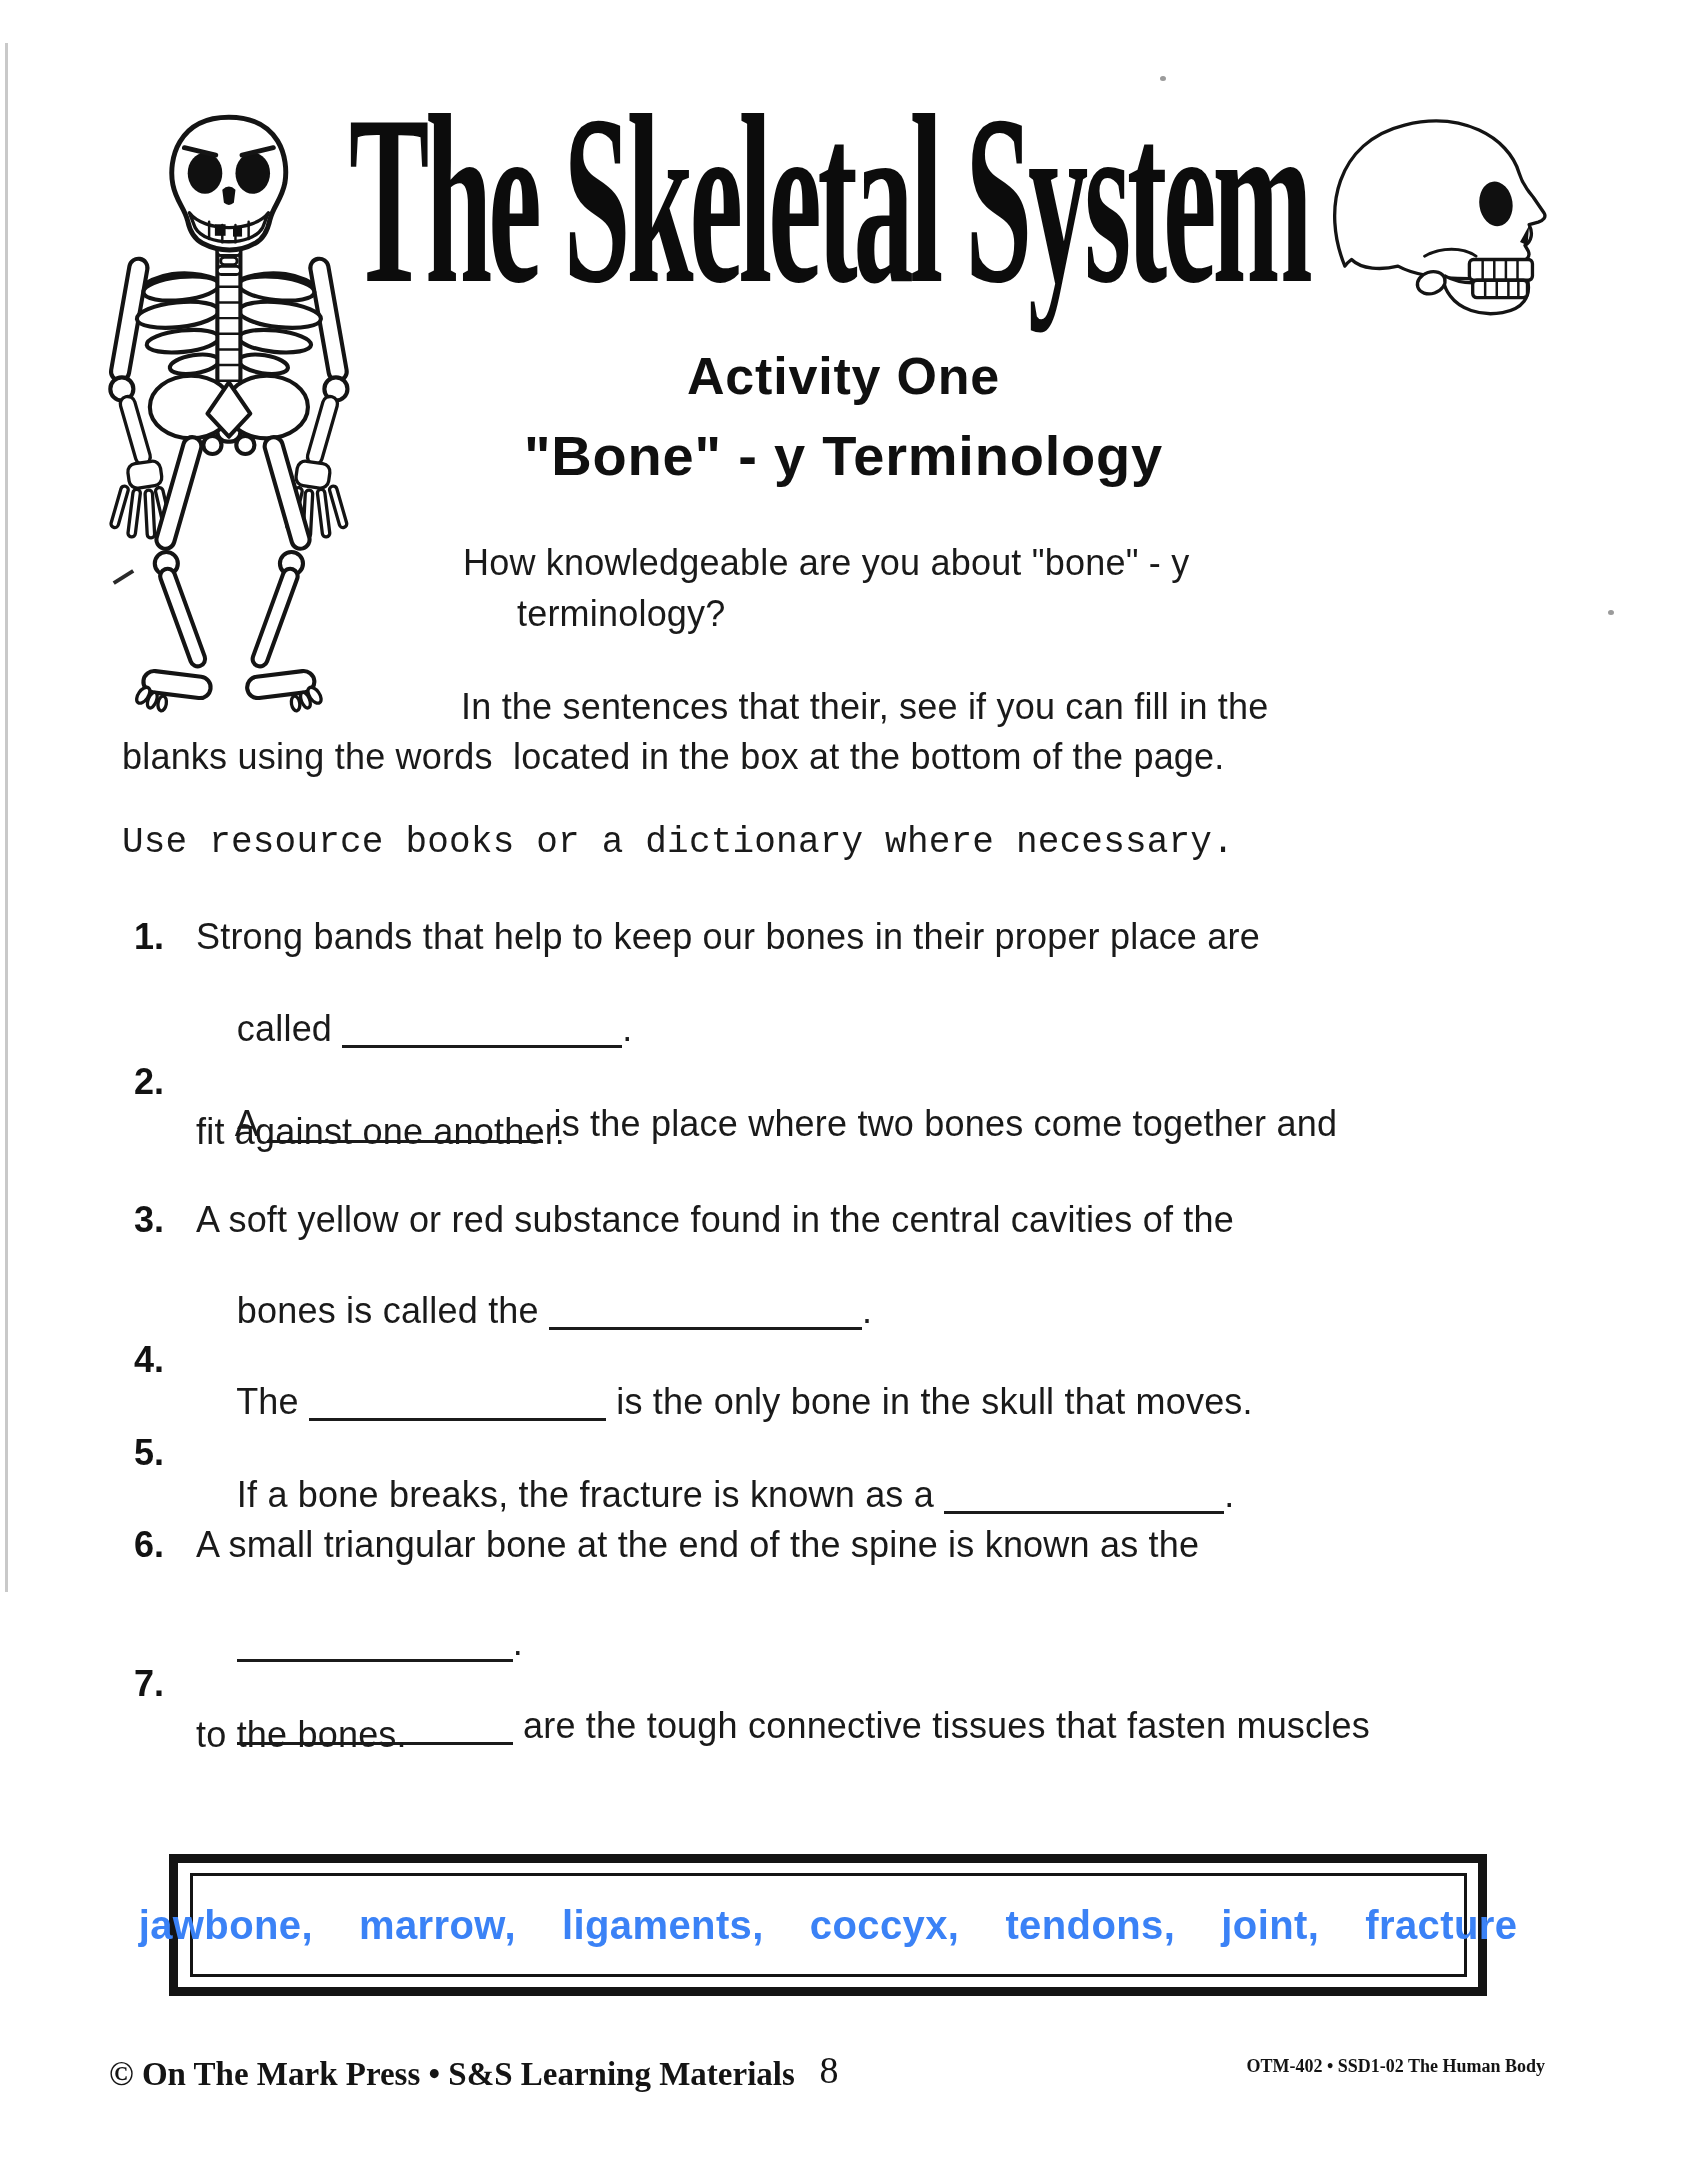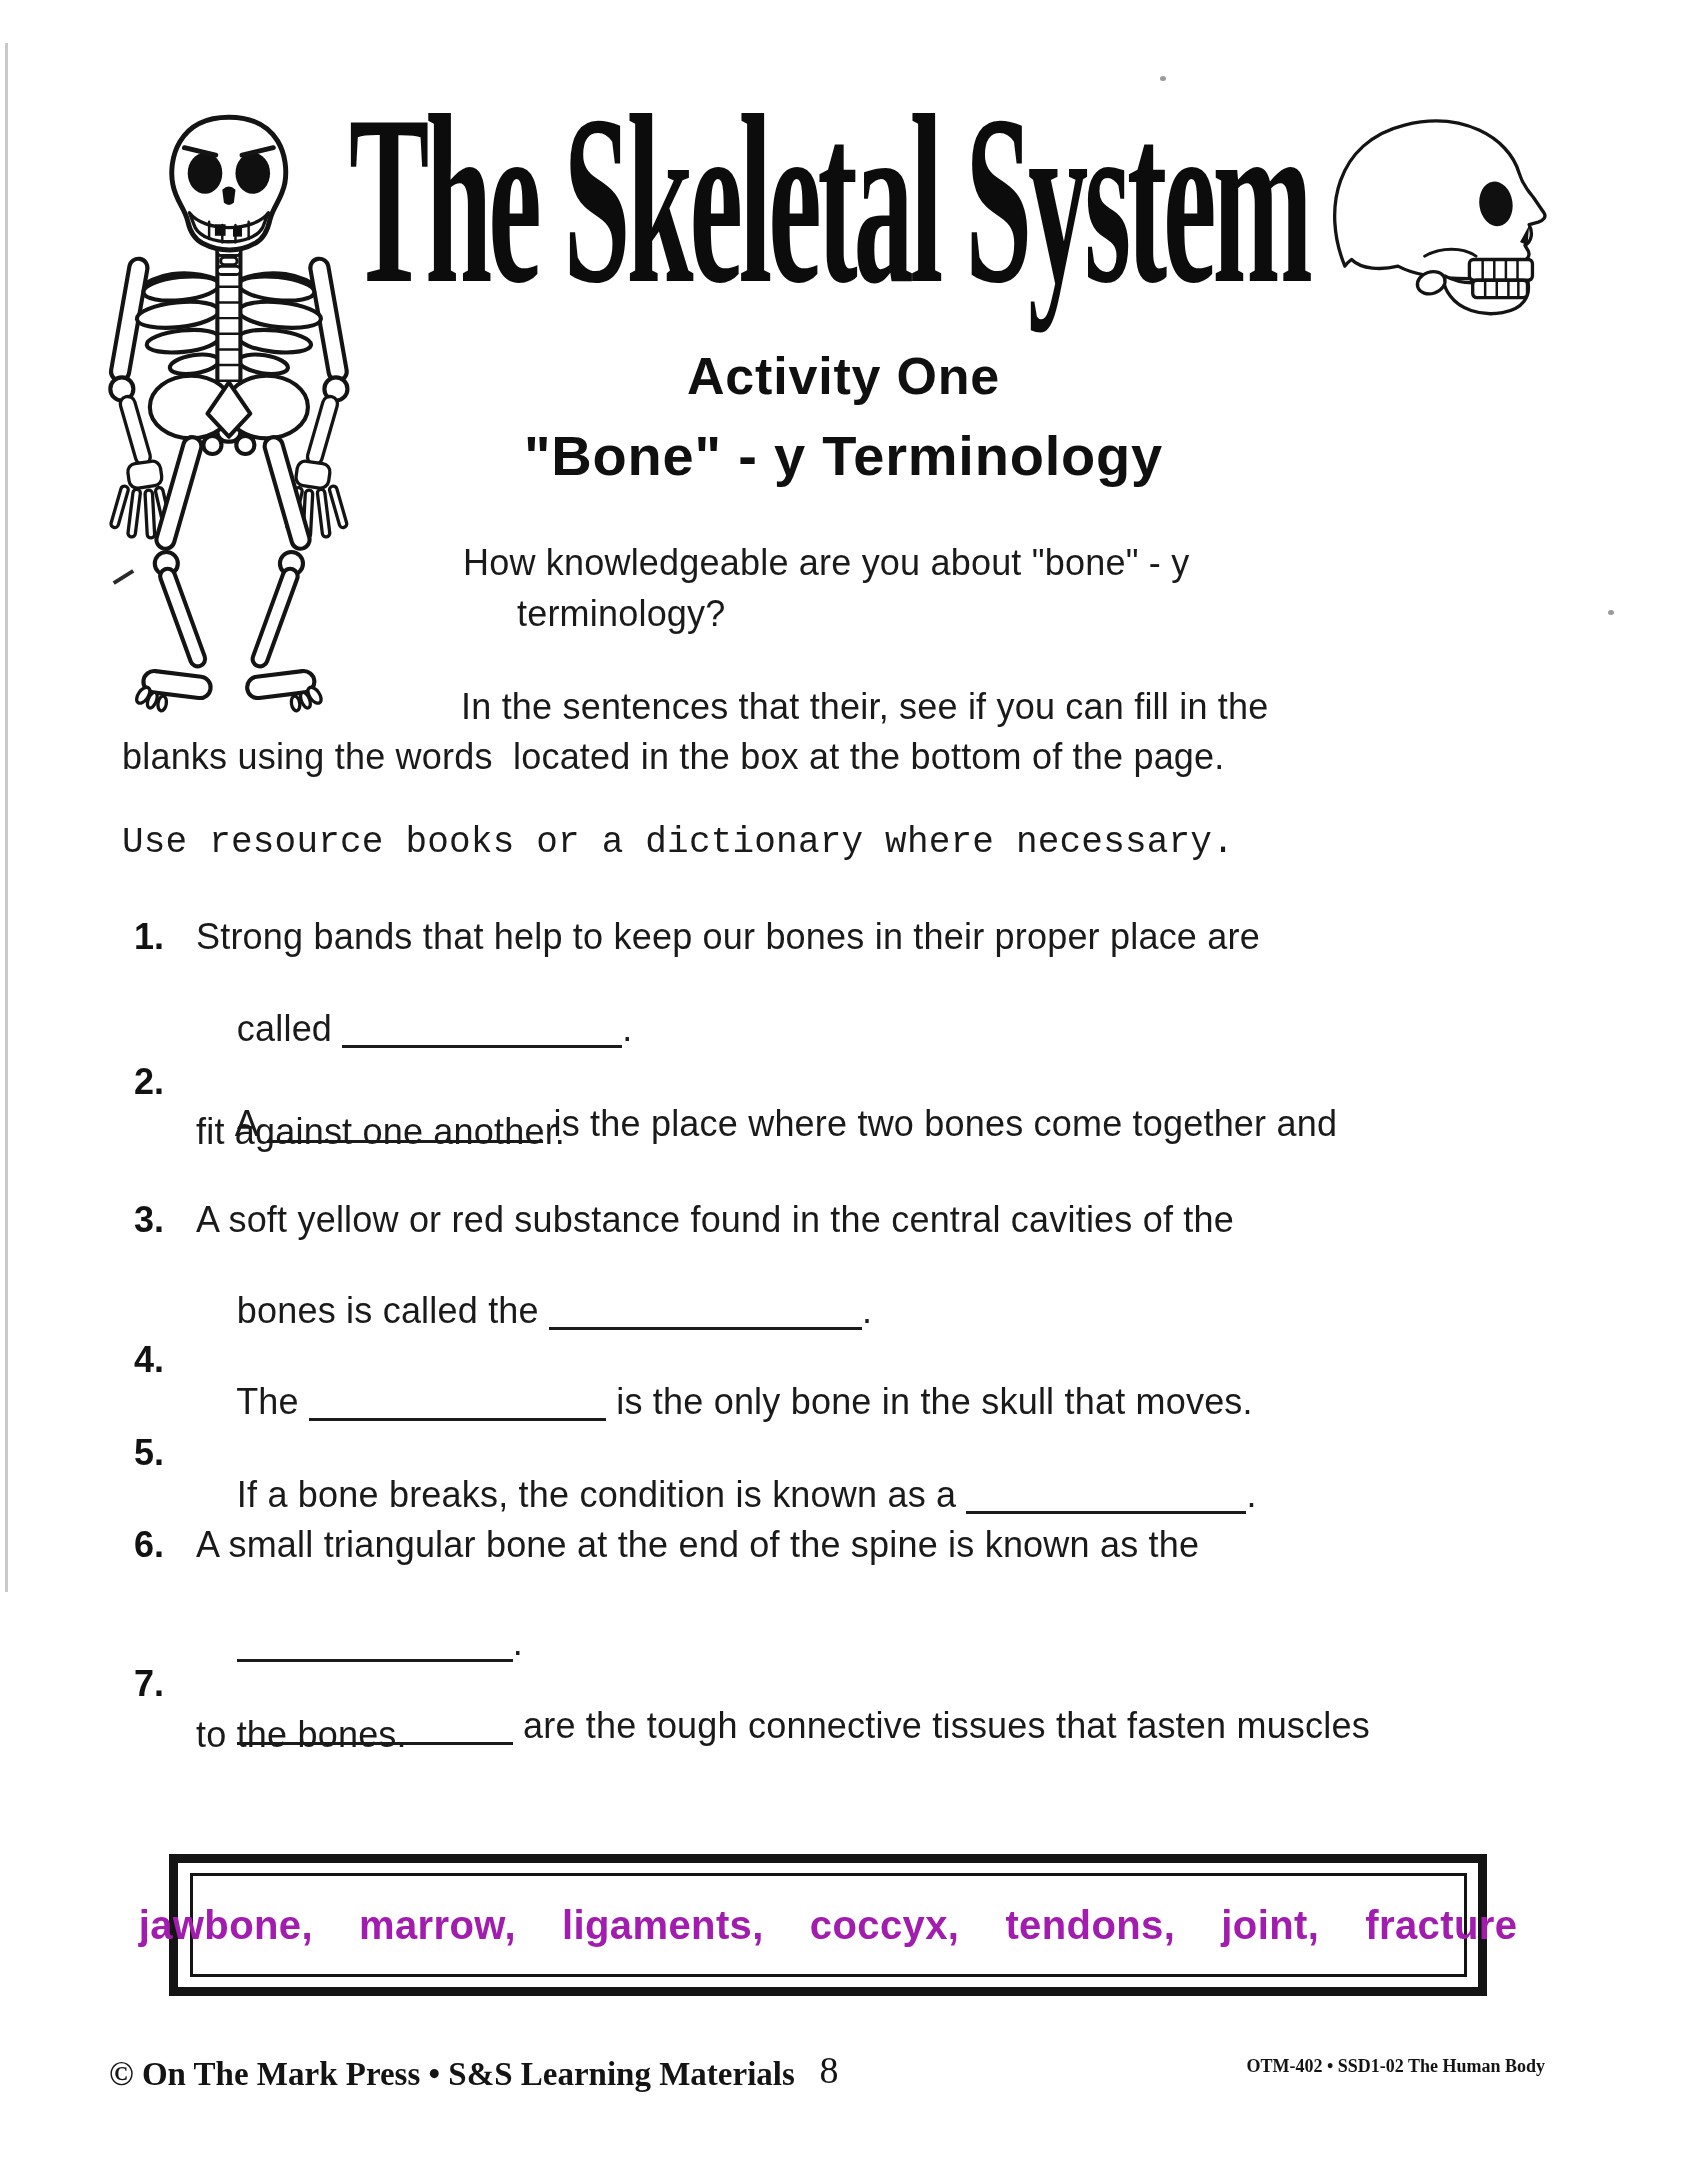--- a/index.html
+++ b/index.html
@@ -32,21 +32,21 @@
   .word-box-outer{
     position:absolute;left:169px;top:1854px;width:1318px;height:142px;
     border:9px solid #141414;box-sizing:border-box;padding:10px 11.5px;
   }
   .word-box-inner{
     width:100%;height:100%;border:3.3px solid #141414;box-sizing:border-box;
     display:flex;align-items:center;justify-content:center;
   }
   .word-box-text{
     font-size:40px;font-weight:700;letter-spacing:0.4px;word-spacing:11.5px;
-    color:#a21caf;white-space:pre;
+    color:#3b82f6;white-space:pre;
   }
 
   
   .footer-left{
     position:absolute;left:109px;top:2056px;
     font-family:"Liberation Serif",serif;font-weight:700;font-size:33px;color:#141414;white-space:pre;
   }
   .footer-page{
     position:absolute;left:829px;top:2048px;transform:translateX(-50%);
     font-family:"Liberation Serif",serif;font-weight:400;font-size:38px;color:#141414;
@@ -199,21 +199,21 @@
     <span>bones is called the </span><span class="blank" style="width:313px;"></span><span>.</span>
   </div>
 
   <div class="qnum" style="left:134px;top:1339px;">4.</div>
   <div class="line" style="left:196px;top:1339px;">
     <span>The </span><span class="blank" style="width:297px;"></span><span> is the only bone in the skull that moves.</span>
   </div>
 
   <div class="qnum" style="left:134px;top:1432px;">5.</div>
   <div class="line" style="left:196px;top:1432px;">
-    <span>If a bone breaks, the condition is known as a </span><span class="blank" style="width:280px;"></span><span>.</span>
+    <span>If a bone breaks, the fracture is known as a </span><span class="blank" style="width:280px;"></span><span>.</span>
   </div>
 
   <div class="qnum" style="left:134px;top:1524px;">6.</div>
   <div class="line" style="left:196px;top:1524px;">A small triangular bone at the end of the spine is known as the</div>
   <div class="line" style="left:196px;top:1580px;">
     <span class="blank" style="width:276px;"></span><span>.</span>
   </div>
 
   <div class="qnum" style="left:134px;top:1663px;">7.</div>
   <div class="line" style="left:196px;top:1663px;">

